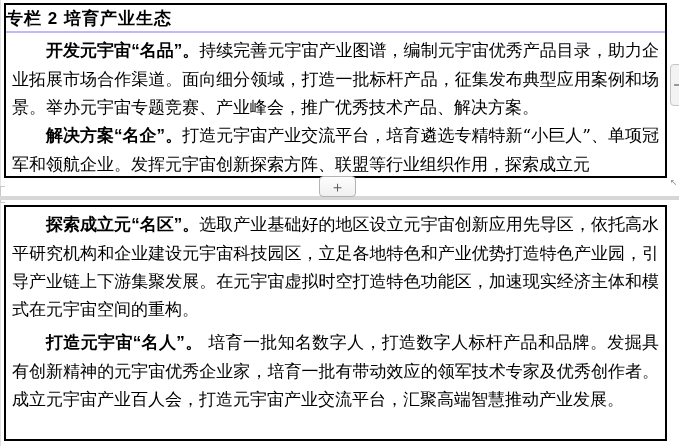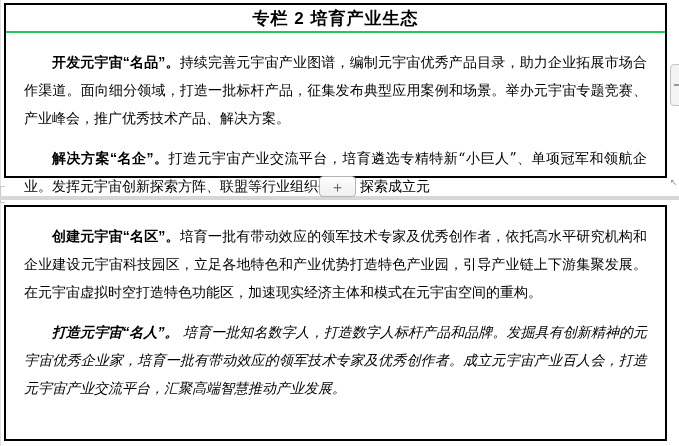--- a/index.html
+++ b/index.html
@@ -7,33 +7,33 @@
          font-family:"DejaVu Serif","Liberation Serif",serif; color:#000; }
 
   .edge-left { position:absolute; left:0; top:0; width:1px; height:446px;
                background:#e2e2e2; }
 
   .page-box { position:absolute; left:4px; width:663px; box-sizing:border-box;
               border:2px solid #000; background:#fff; }
   .box-top { top:3px; height:175px; }
   .box-bottom { top:205px; height:236px; padding:3px 6px 0 6px; }
 
-  .title-row { height:26px; border-bottom:2px solid #22c55e;
-               display:flex; align-items:center; justify-content:center; }
+  .title-row { height:26px; border-bottom:2px solid #c4b5fd;
+               display:flex; align-items:center; }
   .title-row span { font-family:"Liberation Sans","DejaVu Sans",sans-serif;
                     font-weight:bold; font-size:17px; letter-spacing:1px; }
 
   .cell-content { padding:3px 6px 0 6px; }
 
-  .para { margin:12px; font-size:14px; line-height:28px; text-align:justify;
+  .para { margin:0; font-size:17px; line-height:28px; text-align:justify;
           text-justify:inter-character; }
   .indent { text-indent:2em; }
   .lead { font-weight:bold;
           font-family:"Liberation Sans","DejaVu Sans",sans-serif; }
-  .spaced { margin-top:5px;font-style:italic; }
+  .spaced { margin-top:5px; }
 
   .plus-btn { position:absolute; left:319px; top:176px; width:37px; height:21px;
               box-sizing:border-box; border:1px solid #b3b3b3; border-radius:4px;
               background:linear-gradient(#fdfdfd,#f0f0f0); color:#5a5a5a;
               font-family:"DejaVu Sans","Liberation Sans",sans-serif;
               font-size:15px; line-height:18px; text-align:center;
               z-index:6; cursor:pointer; padding:0; }
 
   .page-separator { position:absolute; left:0; top:196px; width:679px;
                     height:4px; background:#d7d7d7; z-index:2; }
@@ -69,15 +69,15 @@
 
 <div class="page-corner-left"></div>
 <div class="page-separator"></div>
 <button class="plus-btn">＋</button>
 <div class="scrollbar-pill">
   <span class="dash"></span>
 </div>
 <div class="table-marker">↖</div>
 
 <div class="page-box box-bottom">
-  <p class="para indent"><span class="lead">创建元宇宙“名区”。</span><span>培育一批有带动效应的领军技术专家及优秀创作者，依托高水平研究机构和企业建设元宇宙科技园区，立足各地特色和产业优势打造特色产业园，引导产业链上下游集聚发展。在元宇宙虚拟时空打造特色功能区，加速现实经济主体和模式在元宇宙空间的重构。</span></p>
+  <p class="para indent"><span class="lead">探索成立元“名区”。</span><span>选取产业基础好的地区设立元宇宙创新应用先导区，依托高水平研究机构和企业建设元宇宙科技园区，立足各地特色和产业优势打造特色产业园，引导产业链上下游集聚发展。在元宇宙虚拟时空打造特色功能区，加速现实经济主体和模式在元宇宙空间的重构。</span></p>
   <p class="para indent spaced"><span class="lead">打造元宇宙“名人”。</span><span> 培育一批知名数字人，打造数字人标杆产品和品牌。发掘具有创新精神的元宇宙优秀企业家，培育一批有带动效应的领军技术专家及优秀创作者。成立元宇宙产业百人会，打造元宇宙产业交流平台，汇聚高端智慧推动产业发展。</span></p>
 </div>
 
 </body></html>

